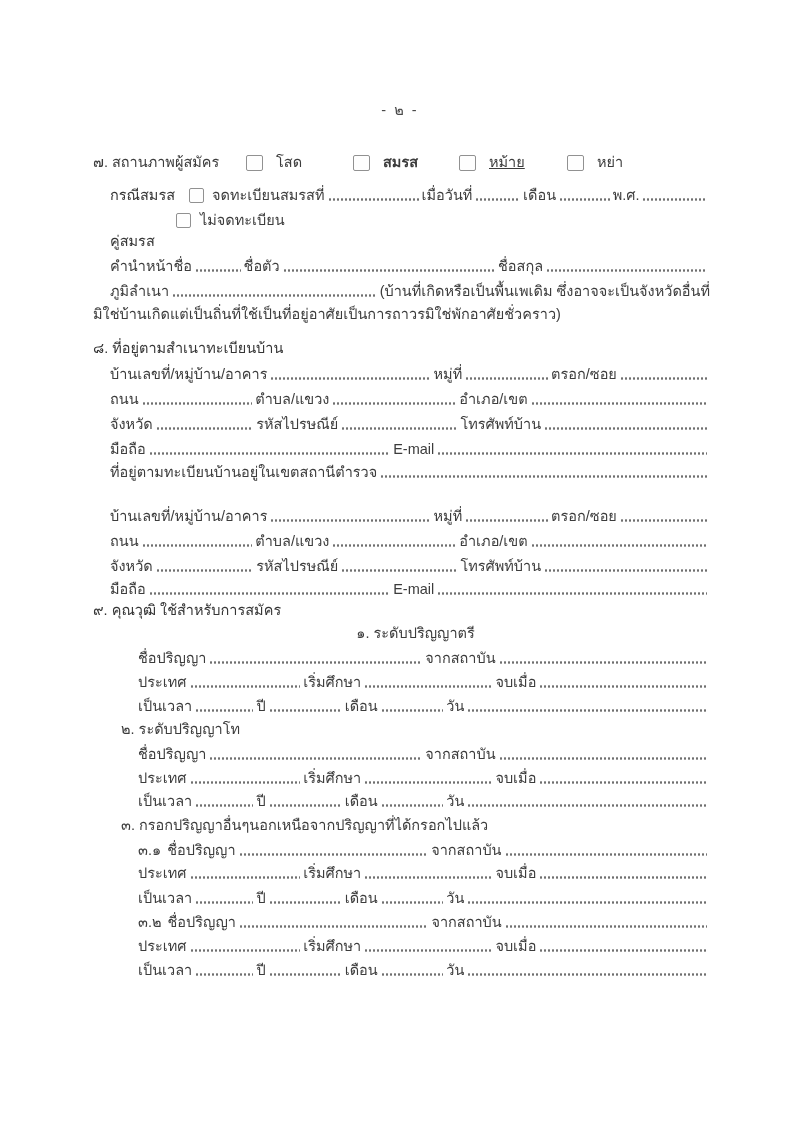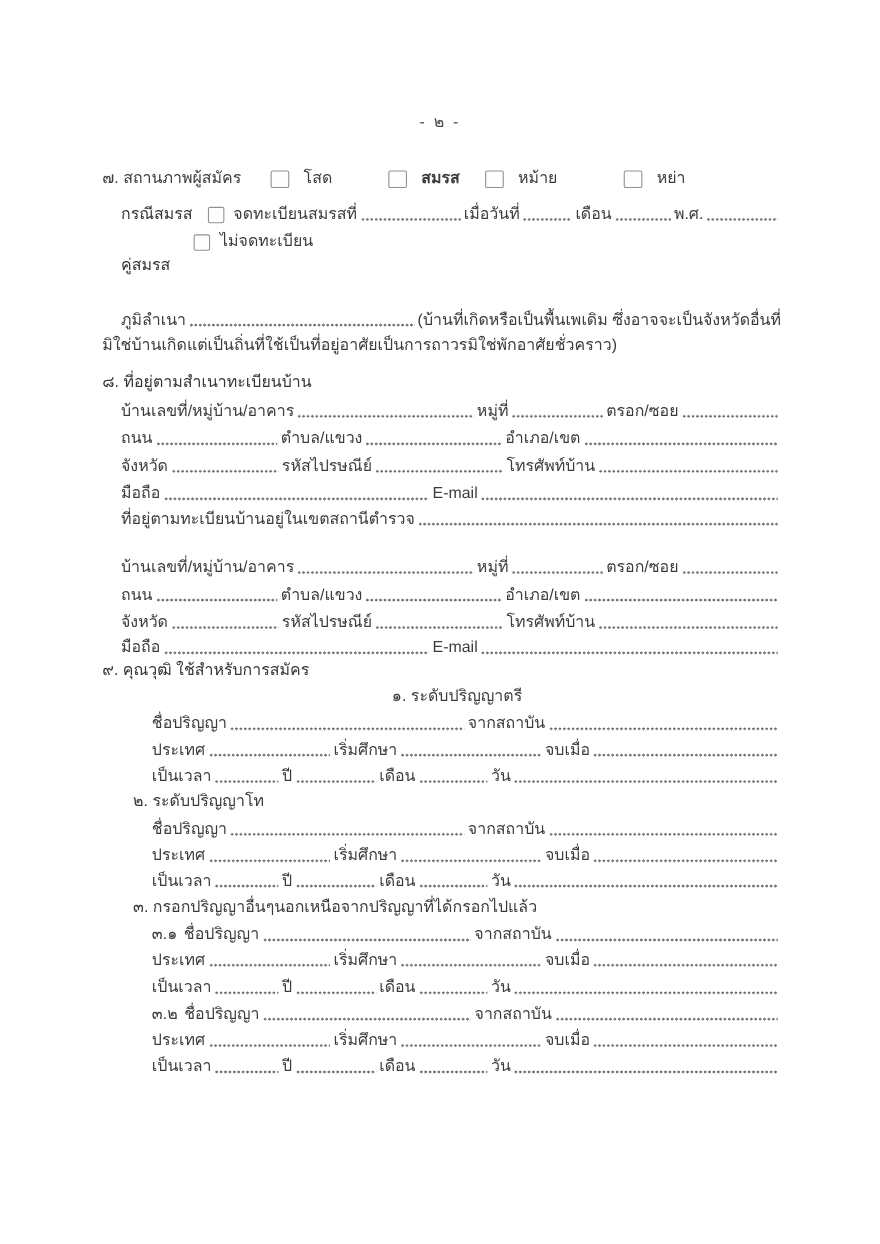--- a/index.html
+++ b/index.html
@@ -42,21 +42,21 @@
   <div class="row" style="top:151px;left:93px;">
     <span class="lbl">๗. สถานภาพผู้สมัคร</span>
     <span class="opt" style="left:153px;">
       <span class="cb big"></span>
       <span>โสด</span>
     </span>
     <span class="opt" style="left:260px;font-weight:bold;">
       <span class="cb big"></span>
       <span>สมรส</span>
     </span>
-    <span class="opt" style="left:348px;">
+    <span class="opt" style="left:366px;text-decoration:underline;">
       <span class="cb big"></span>
       <span>หม้าย</span>
     </span>
     <span class="opt" style="left:474px;">
       <span class="cb big"></span>
       <span>หย่า</span>
     </span>
   </div>
 
   <div class="row" style="top:184px;left:110px;">
@@ -74,20 +74,28 @@
 
   <div class="row" style="top:209px;left:176px;">
     <span class="cb"></span>
     <span class="lbl">ไม่จดทะเบียน</span>
   </div>
 
   <div class="row" style="top:230px;left:110px;">
     <span class="lbl b">คู่สมรส</span>
   </div>
 
+  <div class="row" style="top:255px;left:110px;">
+    <span class="lbl">คำนำหน้าชื่อ</span>
+    <span class="dots" style="flex-grow:40;"></span>
+    <span class="lbl">ชื่อตัว</span>
+    <span class="dots" style="flex-grow:228;"></span>
+    <span class="lbl">ชื่อสกุล</span>
+    <span class="dots" style="flex-grow:170;"></span>
+  </div>
 
   <div class="row" style="top:280px;left:110px;">
     <span class="lbl">ภูมิลำเนา</span>
     <span class="dots"></span>
     <span class="lbl note">(บ้านที่เกิดหรือเป็นพื้นเพเดิม ซึ่งอาจจะเป็นจังหวัดอื่นที่</span>
   </div>
 
   <div class="row" style="top:303px;left:93px;">
     <span class="lbl note">มิใช่บ้านเกิดแต่เป็นถิ่นที่ใช้เป็นที่อยู่อาศัยเป็นการถาวรมิใช่พักอาศัยชั่วคราว)</span>
   </div>

